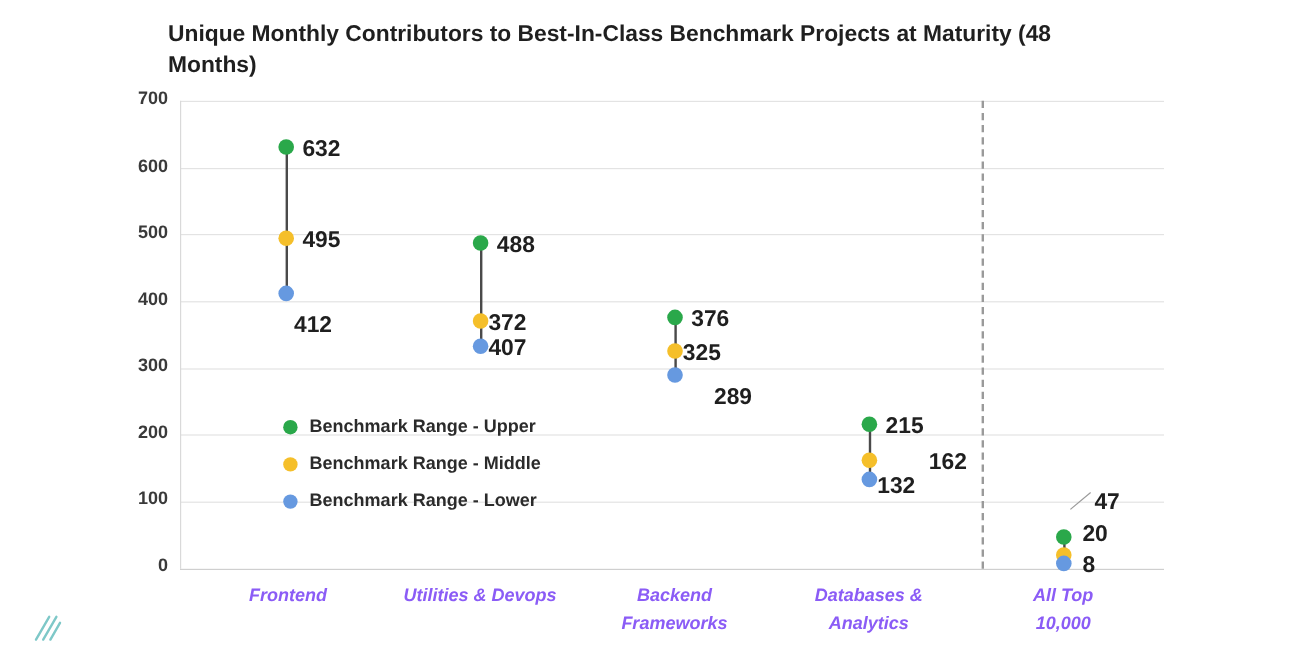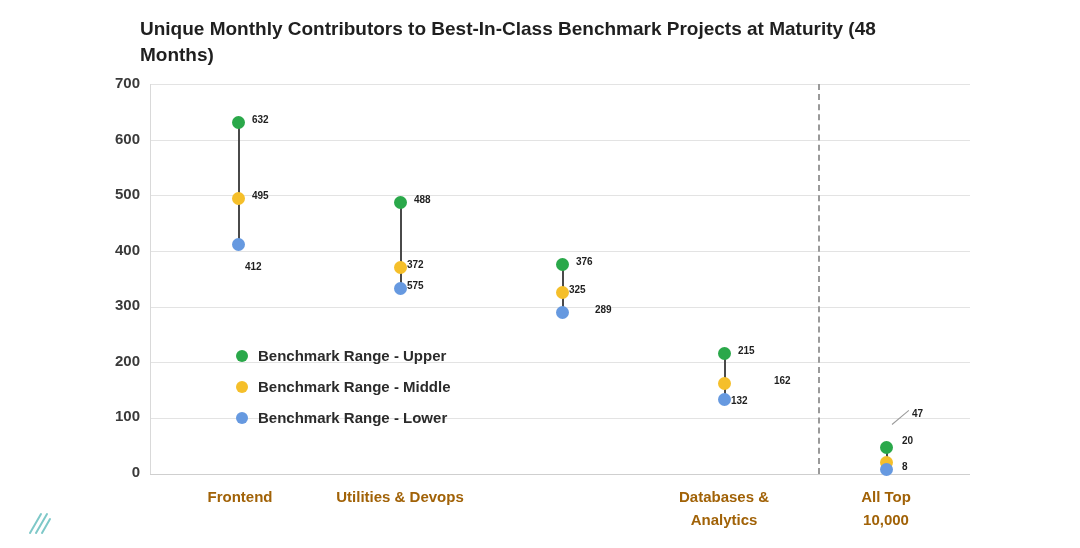--- a/index.html
+++ b/index.html
@@ -95,37 +95,38 @@
     position: absolute;
     width: 13px;
     height: 13px;
     border-radius: 50%;
   }
   .dot.upper { background: #2aa84a; }
   .dot.middle { background: #f5bf2a; }
   .dot.lower { background: #6699e0; }
   .dlabel {
     position: absolute;
-    font-size: 10px;
+    font-size: 19px;
     font-weight: bold;
     color: #1f1f1f;
     white-space: nowrap;
   }
   .leader {
     position: absolute;
     height: 1px;
     background: #9a9a9a;
   }
   .cat-label {
     position: absolute;
     text-align: center;
     font-size: 15px;
     font-weight: bold;
-    color: #a16207;
+    color: #8b5cf6;
     line-height: 23px;
+    font-style: italic;
   }
   #legend {
     position: absolute;
     left: 236px;
     top: 340px;
     width: 300px;
   }
   .legend-row {
     display: flex;
     align-items: center;
@@ -190,29 +191,29 @@
     <div class="dlabel" style="left:102px; top:30px;">632</div>
     <div class="dlabel" style="left:102px; top:106px;">495</div>
     <div class="dlabel" style="left:95px; top:152px;margin-top:25px;">412</div>
 
     <div class="series-stem" style="left:250px; top:118px; height:87px;"></div>
     <div class="dot upper" style="left:244px; top:112px;"></div>
     <div class="dot middle" style="left:244px; top:177px;"></div>
     <div class="dot lower" style="left:244px; top:198px;"></div>
     <div class="dlabel" style="left:264px; top:110px;">488</div>
     <div class="dlabel" style="left:257px; top:175px;">372</div>
-    <div class="dlabel" style="left:257px; top:196px;">575</div>
+    <div class="dlabel" style="left:257px; top:196px;">407</div>
 
     <div class="series-stem" style="left:412px; top:180px; height:49px;"></div>
     <div class="dot upper" style="left:406px; top:174px;"></div>
     <div class="dot middle" style="left:406px; top:202px;"></div>
     <div class="dot lower" style="left:406px; top:222px;"></div>
     <div class="dlabel" style="left:426px; top:172px;">376</div>
     <div class="dlabel" style="left:419px; top:200px;">325</div>
-    <div class="dlabel" style="left:419px; top:220px;padding-left:26px;">289</div>
+    <div class="dlabel" style="left:419px; top:237px;padding-left:26px;">289</div>
 
     <div class="series-stem" style="left:574px; top:269px; height:46px;"></div>
     <div class="dot upper" style="left:568px; top:263px;"></div>
     <div class="dot middle" style="left:568px; top:293px;"></div>
     <div class="dot lower" style="left:568px; top:309px;"></div>
     <div class="dlabel" style="left:588px; top:261px;">215</div>
     <div class="dlabel" style="left:581px; top:291px;padding-left:43px;">162</div>
     <div class="dlabel" style="left:581px; top:311px;">132</div>
 
     <div class="series-stem" style="left:736px; top:363px; height:22px;"></div>
@@ -239,20 +240,24 @@
       </div>
     </div>
   </div>
 
   <div class="cat-label" style="left:152px; top:485px; width:176px;">
     <div>Frontend</div>
   </div>
   <div class="cat-label" style="left:312px; top:485px; width:176px;">
     <div>Utilities &amp; Devops</div>
   </div>
+  <div class="cat-label" style="left:474px; top:485px; width:176px;">
+    <div>Backend</div>
+    <div>Frameworks</div>
+  </div>
   <div class="cat-label" style="left:636px; top:485px; width:176px;">
     <div>Databases &amp;</div>
     <div>Analytics</div>
   </div>
   <div class="cat-label" style="left:798px; top:485px; width:176px;">
     <div>All Top</div>
     <div>10,000</div>
   </div>
 
   <svg id="logo" viewBox="0 0 30 30">

